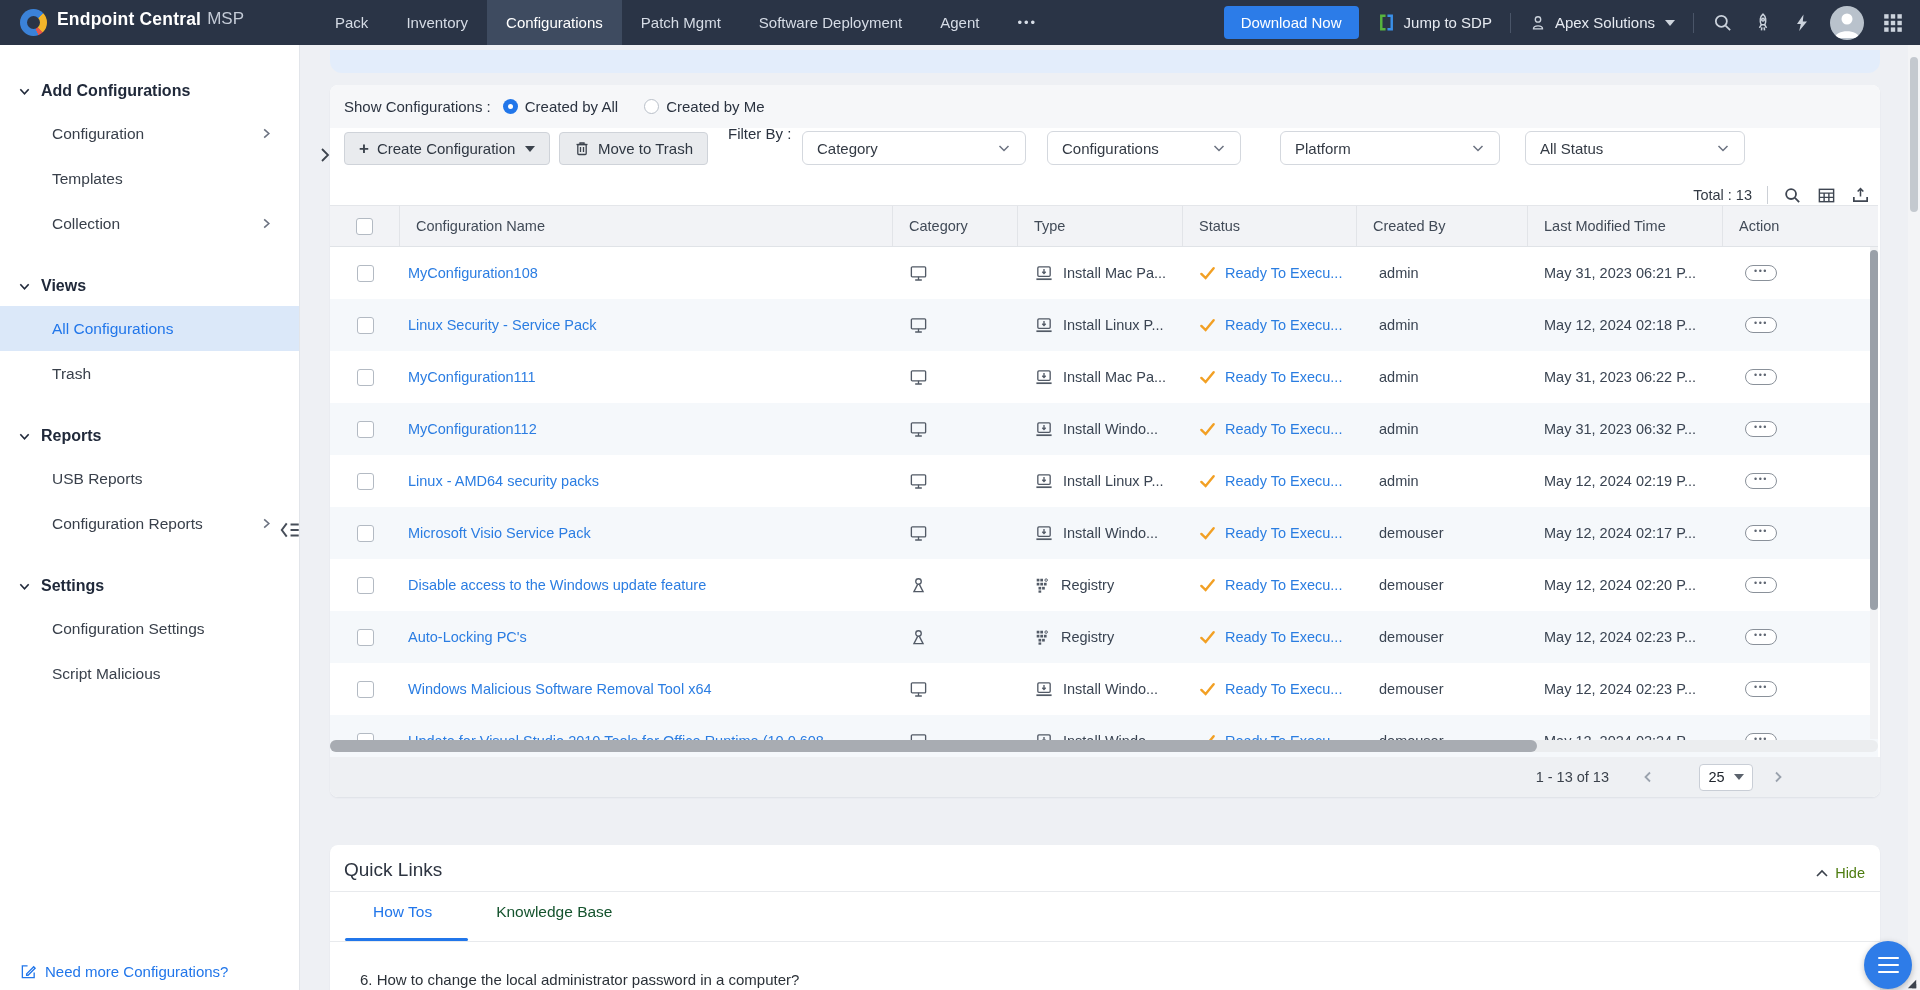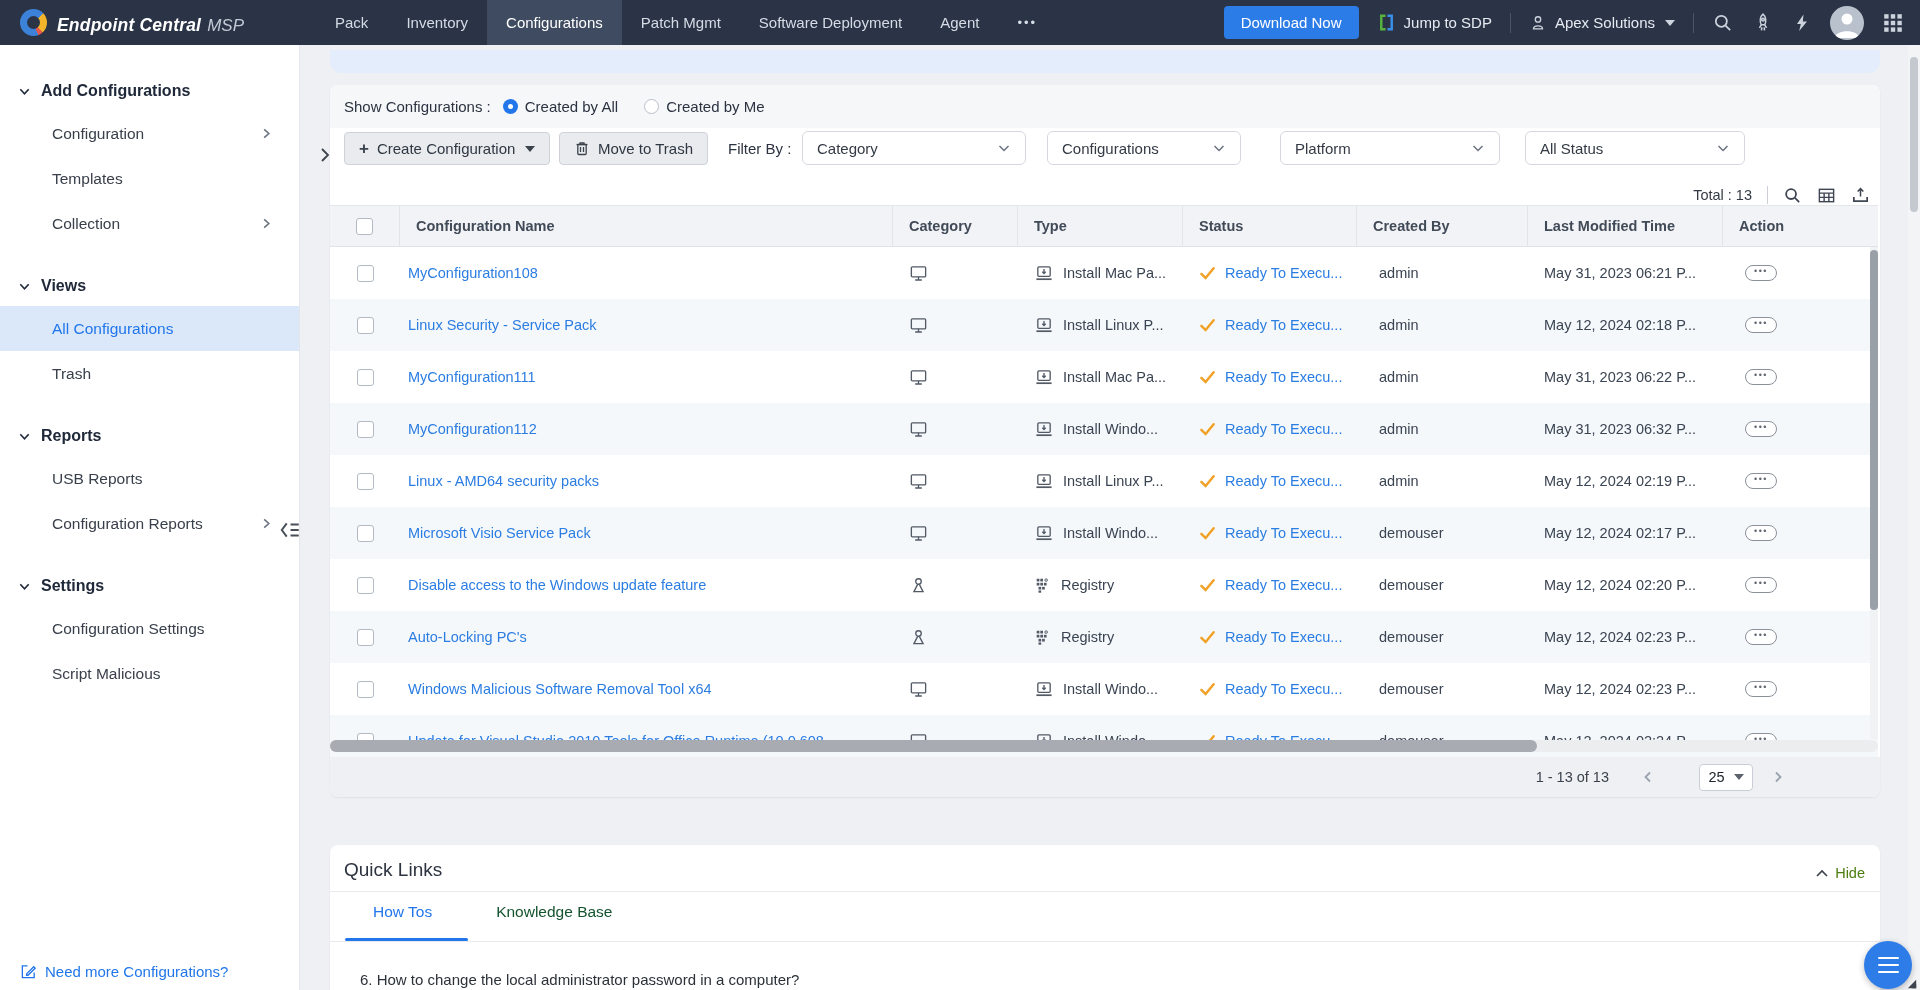--- a/index.html
+++ b/index.html
@@ -1,20 +1,20 @@
 <!DOCTYPE html>
 <html><head>
 <meta charset="utf-8">
 <style>
   * { margin:0; padding:0; box-sizing:border-box; }
   html,body { width:1920px; height:990px; overflow:hidden; font-family:"Liberation Sans", sans-serif; background:#eef0f4; }
 
   
   .navbar { position:absolute; left:0; top:0; width:1920px; height:45px; background:#2a3446; display:flex; align-items:center; color:#dfe3ea; z-index:30; }
-  .brand { display:flex; align-items:flex-end; padding-left:20px;font-style:italic; }
+  .brand { display:flex; align-items:flex-start; padding-left:20px; }
   .logo { width:27px; height:27px; border-radius:50%; background:conic-gradient(from 210deg, #3b82d8 0 55%, #f2b52a 55% 80%, #e4574b 80% 86%, #3b82d8 86%); position:relative; }
   .logo::after{ content:""; position:absolute; left:7px; top:7px; width:13px; height:13px; border-radius:50%; background:#2a3446; }
   .brand-name { margin-left:10px; font-size:17.5px; font-weight:bold; color:#ffffff; letter-spacing:.2px; }
   .brand-suffix { margin-left:6px; font-size:17px; font-weight:normal; color:#c3cad6; }
   .nav-items { display:flex; margin-left:72px; height:45px; }
   .nav-item { padding:0 19px; line-height:45px; font-size:15px; color:#d6dce6; cursor:pointer; white-space:nowrap; }
   .nav-item.active { background:#3e4b60; color:#fff; }
   .nav-item.more { letter-spacing:2px; font-size:13px; }
   .nav-right { margin-left:auto; display:flex; align-items:center; gap:18px; padding-right:16px; }
   .dl-btn { background:#2c7ce8; color:#fff; border:none; border-radius:4px; font-size:15px; padding:8px 17px; font-family:inherit; cursor:pointer; }
@@ -46,31 +46,31 @@
   .radio-opt { display:flex; align-items:center; gap:7px; cursor:pointer; }
   .radio-opt.first { margin-left:12px; }
   .radio-opt.second { margin-left:26px; }
   .radio-on { width:15px; height:15px; border-radius:50%; background:#2176ea; position:relative; }
   .radio-on::after { content:""; position:absolute; left:5px; top:5px; width:5px; height:5px; border-radius:50%; background:#fff; }
   .radio-off { width:15px; height:15px; border-radius:50%; border:1.5px solid #b9c0c9; background:#fff; }
 
   .gbtn { position:absolute; top:47px; height:33px; background:#e9ebee; border:1px solid #cfd3d9; border-radius:4px; display:flex; align-items:center; gap:8px; padding:0 14px; font-size:15px; color:#2f3742; cursor:pointer; font-family:inherit; }
   .btn-caret { width:0; height:0; border-left:5px solid transparent; border-right:5px solid transparent; border-top:6px solid #3c434d; margin-left:2px; }
   .plus { font-size:17px; font-weight:bold; color:#3c434d; line-height:1; }
-  .filter-label { position:absolute; left:398px; top:47px; height:33px; display:flex; align-items:center; font-size:15px; color:#2b3340; }
+  .filter-label { position:absolute; left:398px; top:32px; height:33px; display:flex; align-items:center; font-size:15px; color:#2b3340; }
   .filter-dd { position:absolute; top:46px; height:34px; background:#fff; border:1px solid #d4d8de; border-radius:6px; display:flex; align-items:center; justify-content:space-between; padding:0 14px; font-size:15px; color:#333a44; cursor:pointer; }
   .dd-chev { color:#6b7280; display:flex; }
 
   .total-row { position:absolute; right:10px; top:96px; height:28px; display:flex; align-items:center; gap:15px; color:#333a44; }
   .total-label { font-size:14.5px; }
   .tdiv { width:1px; height:18px; background:#ccd0d6; }
   .tool-ic { color:#3f4652; display:flex; cursor:pointer; }
 
   .thead { position:absolute; left:0; top:120px; width:1548px; height:42px; background:#f2f3f6; border-top:1px solid #e4e6ea; border-bottom:1px solid #e0e3e7; display:flex; }
-  .th { display:flex; align-items:center; font-size:14.5px; font-weight:bold; color:#414a57; border-right:1px solid #e2e4e8; padding-left:16px; }
+  .th { display:flex; align-items:center; font-size:14.5px; font-weight:normal; color:#414a57; border-right:1px solid #e2e4e8; padding-left:16px; }
   .th:last-child { border-right:none; }
   .th.first { justify-content:center; padding-left:0; }
   .tbody { position:absolute; left:0; top:162px; width:1548px; height:510px; overflow:hidden; }
   .tr { display:flex; height:52px; align-items:center; background:#fff; }
   .tr:nth-child(even) { background:#f5f8fb; }
   .td { display:flex; align-items:center; padding-left:16px; font-size:14.5px; color:#3a4452; overflow:hidden; white-space:nowrap; }
   .td.first { justify-content:center; padding-left:0; }
   .name-link { color:#2b7de2; cursor:pointer; }
   .status-link { color:#2a7de1; cursor:pointer; margin-left:9px; }
   .cb { width:17px; height:17px; border:1.5px solid #b3bac3; border-radius:3px; background:#fff; cursor:pointer; }

